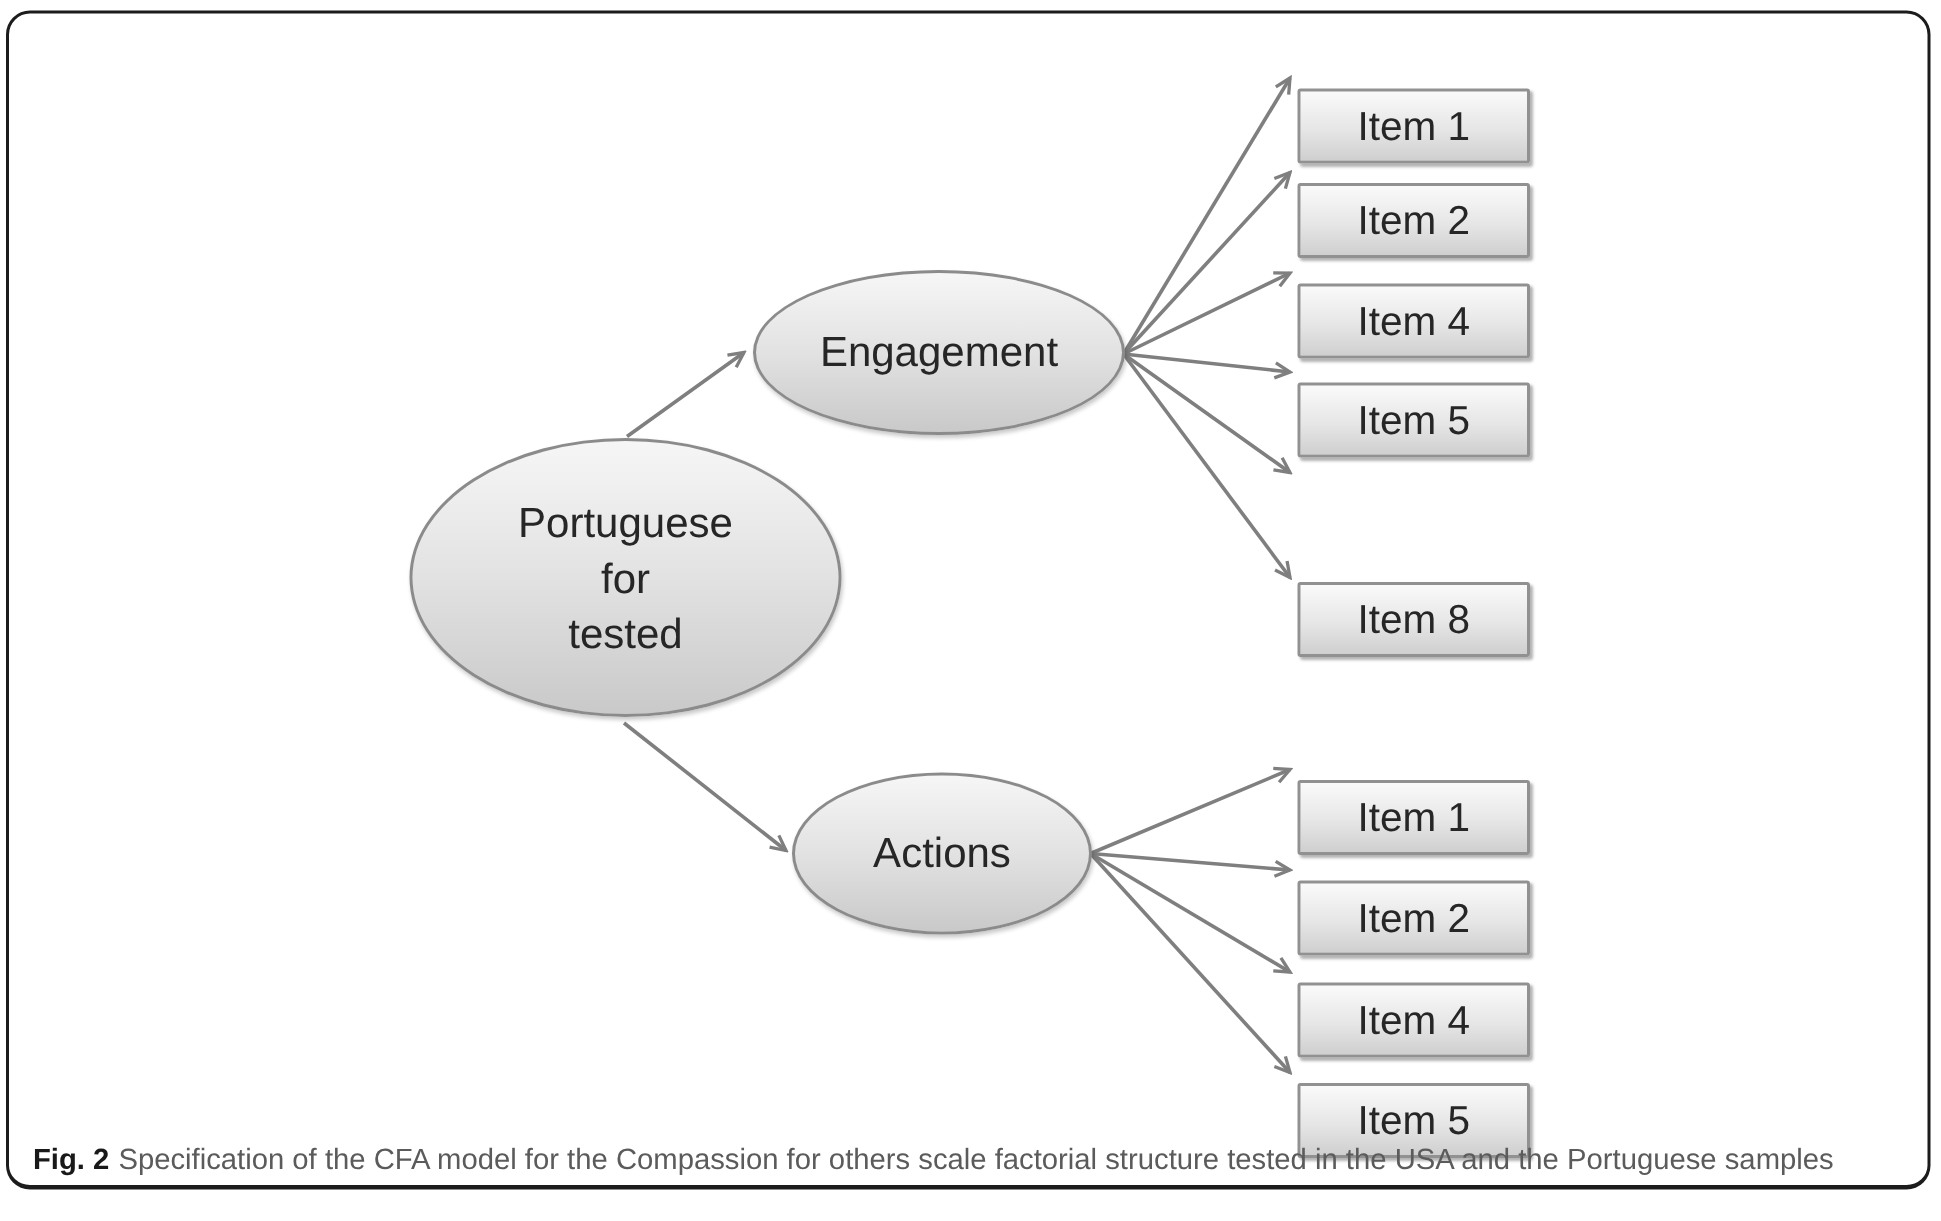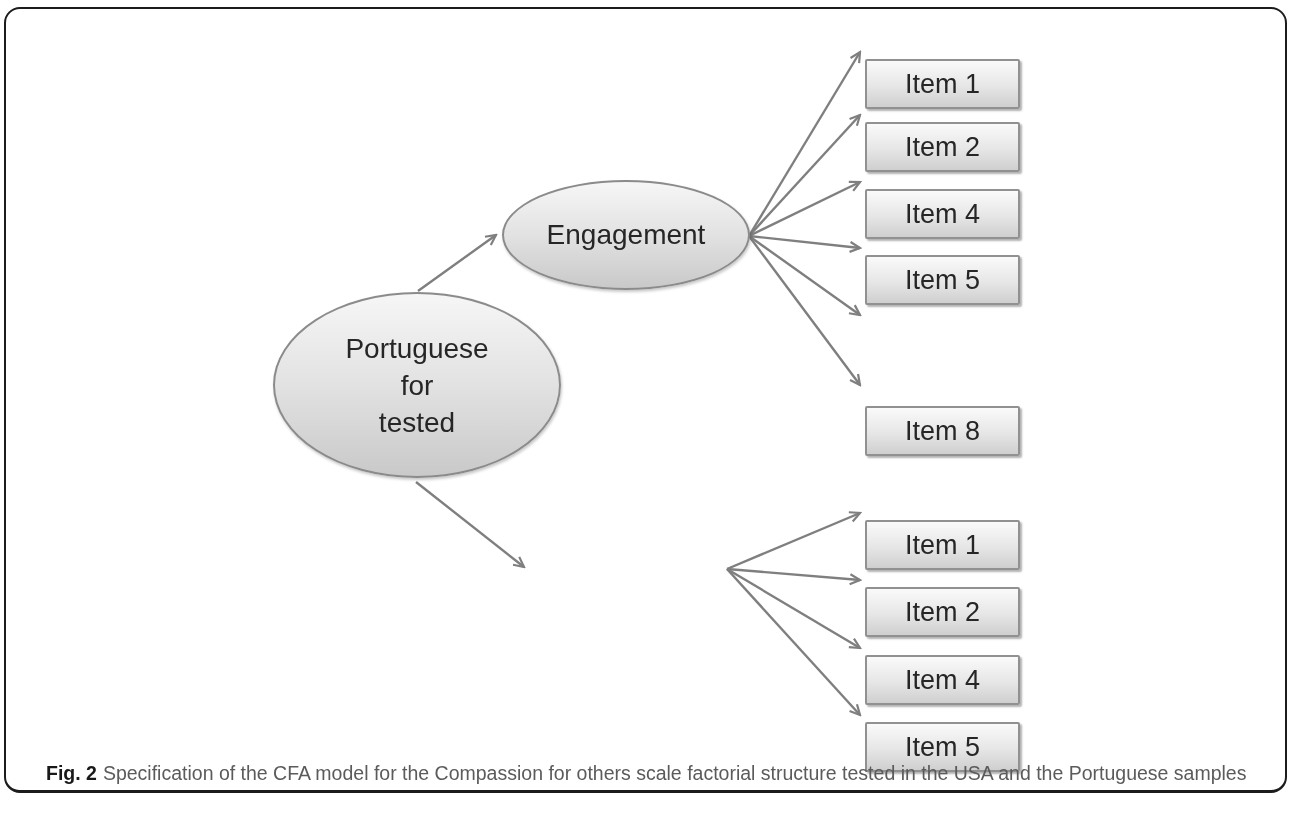--- a/index.html
+++ b/index.html
@@ -75,21 +75,20 @@
     width: 1250px;
     font-size: 19.5px;
     line-height: 26px;
     color: #5b5b5b;
     white-space: nowrap;
   }
   .caption .fig-label {
     font-weight: bold;
     color: #191919;
     margin-right: 6px;
-    margin-left: 24px;
   }
 </style>
 </head>
 <body>
 
 <div class="page">
   <div class="frame"></div>
 
   <svg class="arrow-layer" width="1294" height="814" viewBox="0 0 1294 814" xmlns="http://www.w3.org/2000/svg">
     <defs>
@@ -118,26 +117,29 @@
 
   <div class="node-ellipse root-ellipse">
     <div>Portuguese</div>
     <div>for</div>
     <div>tested</div>
   </div>
 
   <div class="node-ellipse engagement-ellipse">
     <div>Engagement</div>
   </div>
+  <div class="node-ellipse actions-ellipse">
+    <div>Actions</div>
+  </div>
 
   <div class="item-box" style="top:27px">Item 1</div>
   <div class="item-box" style="top:90px">Item 2</div>
   <div class="item-box" style="top:157px">Item 4</div>
   <div class="item-box" style="top:223px">Item 5</div>
-  <div class="item-box" style="top:374px">Item 8</div>
+  <div class="item-box" style="top:356px">Item 8</div>
 
   <div class="item-box" style="top:488px">Item 1</div>
   <div class="item-box" style="top:555px">Item 2</div>
   <div class="item-box" style="top:623px">Item 4</div>
   <div class="item-box" style="top:690px">Item 5</div>
 
   <div class="caption">
     <span class="fig-label">Fig. 2</span><span>Specification of the CFA model for the Compassion for others scale factorial structure tested in the USA and the Portuguese samples</span>
   </div>
 </div>

